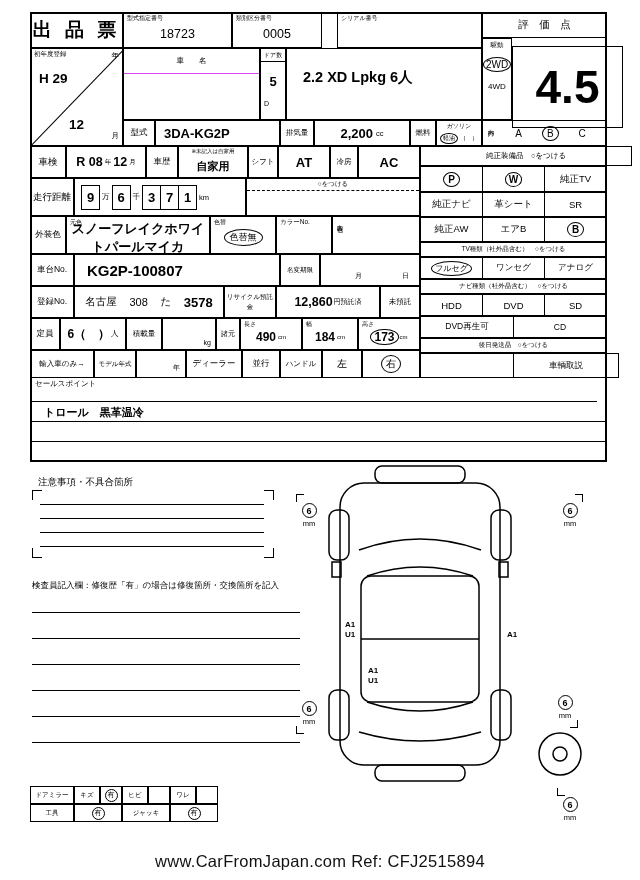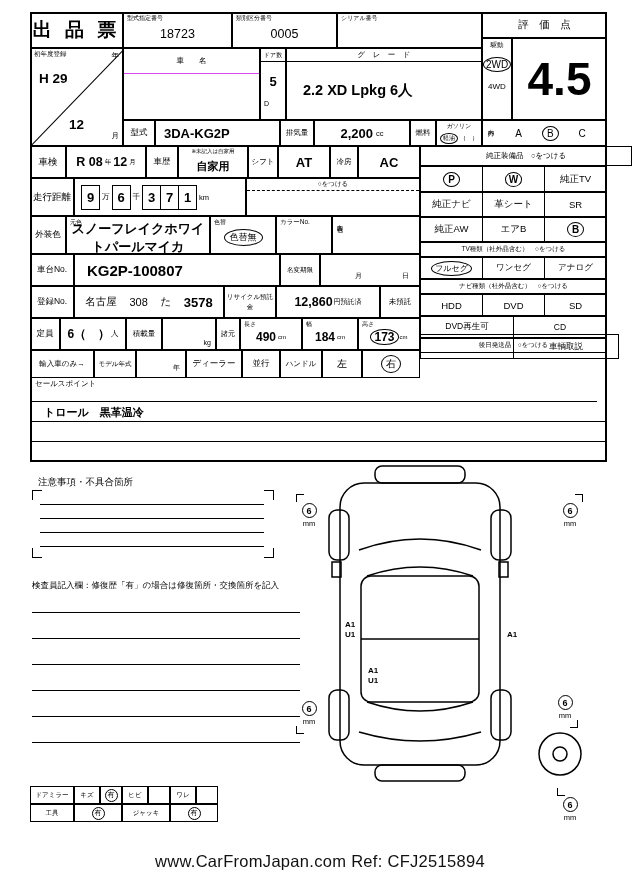--- a/index.html
+++ b/index.html
@@ -34,37 +34,37 @@
 
 <div class="abs b2" style="left:30px;top:12px;width:577px;height:450px"></div>
 
 <div class="abs b c" style="left:30px;top:12px;width:93px;height:36px">
   <span class="bold" style="font-size:19px;letter-spacing:4px">出 品 票</span>
 </div>
 <div class="abs b" style="left:123px;top:12px;width:109px;height:36px">
   <span class="lbl">型式指定番号</span>
   <div class="c" style="height:100%;padding-top:8px;font-size:12.5px">18723</div>
 </div>
-<div class="abs b" style="left:232px;top:12px;width:105px;height:36px">
+<div class="abs b" style="left:232px;top:12px;width:90px;height:36px">
   <span class="lbl">類別区分番号</span>
   <div class="c" style="height:100%;padding-top:8px;font-size:12.5px">0005</div>
 </div>
 <div class="abs b" style="left:337px;top:12px;width:145px;height:36px">
   <span class="lbl">シリアル番号</span>
 </div>
 <div class="abs b c t10" style="left:482px;top:12px;width:125px;height:26px">評　価　点</div>
 
 <div class="abs b" style="left:482px;top:38px;width:30px;height:82px">
   <div class="c t6" style="padding-top:2px">駆動</div>
   <div class="c" style="margin-top:7px">
       <span class="circ" style="font-size:10px;padding:1px 2px">2WD</span>
     </div>
   <div class="c" style="margin-top:10px;font-size:8px">4WD</div>
 </div>
-<div class="abs b c" style="left:512px;top:38px;width:95px;height:82px">
+<div class="abs b c" style="left:512px;top:46px;width:111px;height:82px">
   <span class="bold" style="font-size:46px">4.5</span>
 </div>
 <div class="abs b" style="left:482px;top:120px;width:125px;height:26px">
   <span class="vtx" style="position:absolute;left:3px;top:3px;font-size:6.5px">内外</span>
   <div class="c" style="height:100%;gap:20px;padding-left:12px">
     <span style="font-size:10px">A</span>
     <span class="circ" style="font-size:10px;padding:1px 4px">B</span>
     <span style="font-size:10px">C</span>
   </div>
 </div>
@@ -79,21 +79,20 @@
 </div>
 <div class="abs b" style="left:123px;top:48px;width:137px;height:72px">
   <div class="c t7" style="height:25px;border-bottom:1px solid #d946ef">車　　名</div>
 </div>
 <div class="abs b" style="left:260px;top:48px;width:26px;height:72px">
   <div class="c" style="height:13px;border-bottom:1px solid #000;font-size:6px">ドア数</div>
   <div class="c bold" style="height:38px;font-size:13px">5</div>
   <div style="font-size:7px;padding-left:3px">D</div>
 </div>
 <div class="abs b" style="left:286px;top:48px;width:196px;height:72px">
-  <div class="c t7" style="height:13px;border-bottom:1px solid #000">グ　レ　ー　ド</div>
   <div class="cl bold" style="height:57px;padding-left:16px;font-size:14.5px">2.2 XD Lpkg 6人</div>
 </div>
 
 <div class="abs b c t8" style="left:123px;top:120px;width:32px;height:26px">型式</div>
 <div class="abs b cl bold" style="left:155px;top:120px;width:125px;height:26px;padding-left:8px;font-size:13px">3DA-KG2P</div>
 <div class="abs b c t7" style="left:280px;top:120px;width:34px;height:26px">排気量</div>
 <div class="abs b c" style="left:314px;top:120px;width:96px;height:26px;gap:3px">
   <span class="bold" style="font-size:13px">2,200</span>
   <span class="t7">cc</span>
 </div>
@@ -279,21 +278,21 @@
     <span class="c t9" style="flex:1;height:100%">SD</span>
   </div>
 </div>
 <div class="abs b" style="left:420px;top:316px;width:187px;height:22px">
   <div class="cl" style="height:100%">
     <span class="c t8" style="width:93px;height:100%;border-right:1px solid #000">DVD再生可</span>
     <span class="c t8" style="flex:1;height:100%">CD</span>
   </div>
 </div>
 <div class="abs b c t6" style="left:420px;top:338px;width:187px;height:15px">後日発送品　○をつける</div>
-<div class="abs b" style="left:420px;top:334px;width:199px;height:25px">
+<div class="abs b" style="left:420px;top:353px;width:199px;height:25px">
   <div class="cl" style="height:100%">
     <span class="c t8" style="width:93px;height:100%;border-right:1px solid #000"></span>
     <span class="c t8" style="flex:1;height:100%">車輌取説</span>
   </div>
 </div>
 
 <div class="abs t9" style="left:38px;top:476px">注意事項・不具合箇所</div>
 <div class="abs" style="left:32px;top:490px;width:10px;height:10px;border-top:1.5px solid #000;border-left:1.5px solid #000"></div>
 <div class="abs" style="left:264px;top:490px;width:10px;height:10px;border-top:1.5px solid #000;border-right:1.5px solid #000"></div>
 <div class="abs" style="left:32px;top:548px;width:10px;height:10px;border-bottom:1.5px solid #000;border-left:1.5px solid #000"></div>

